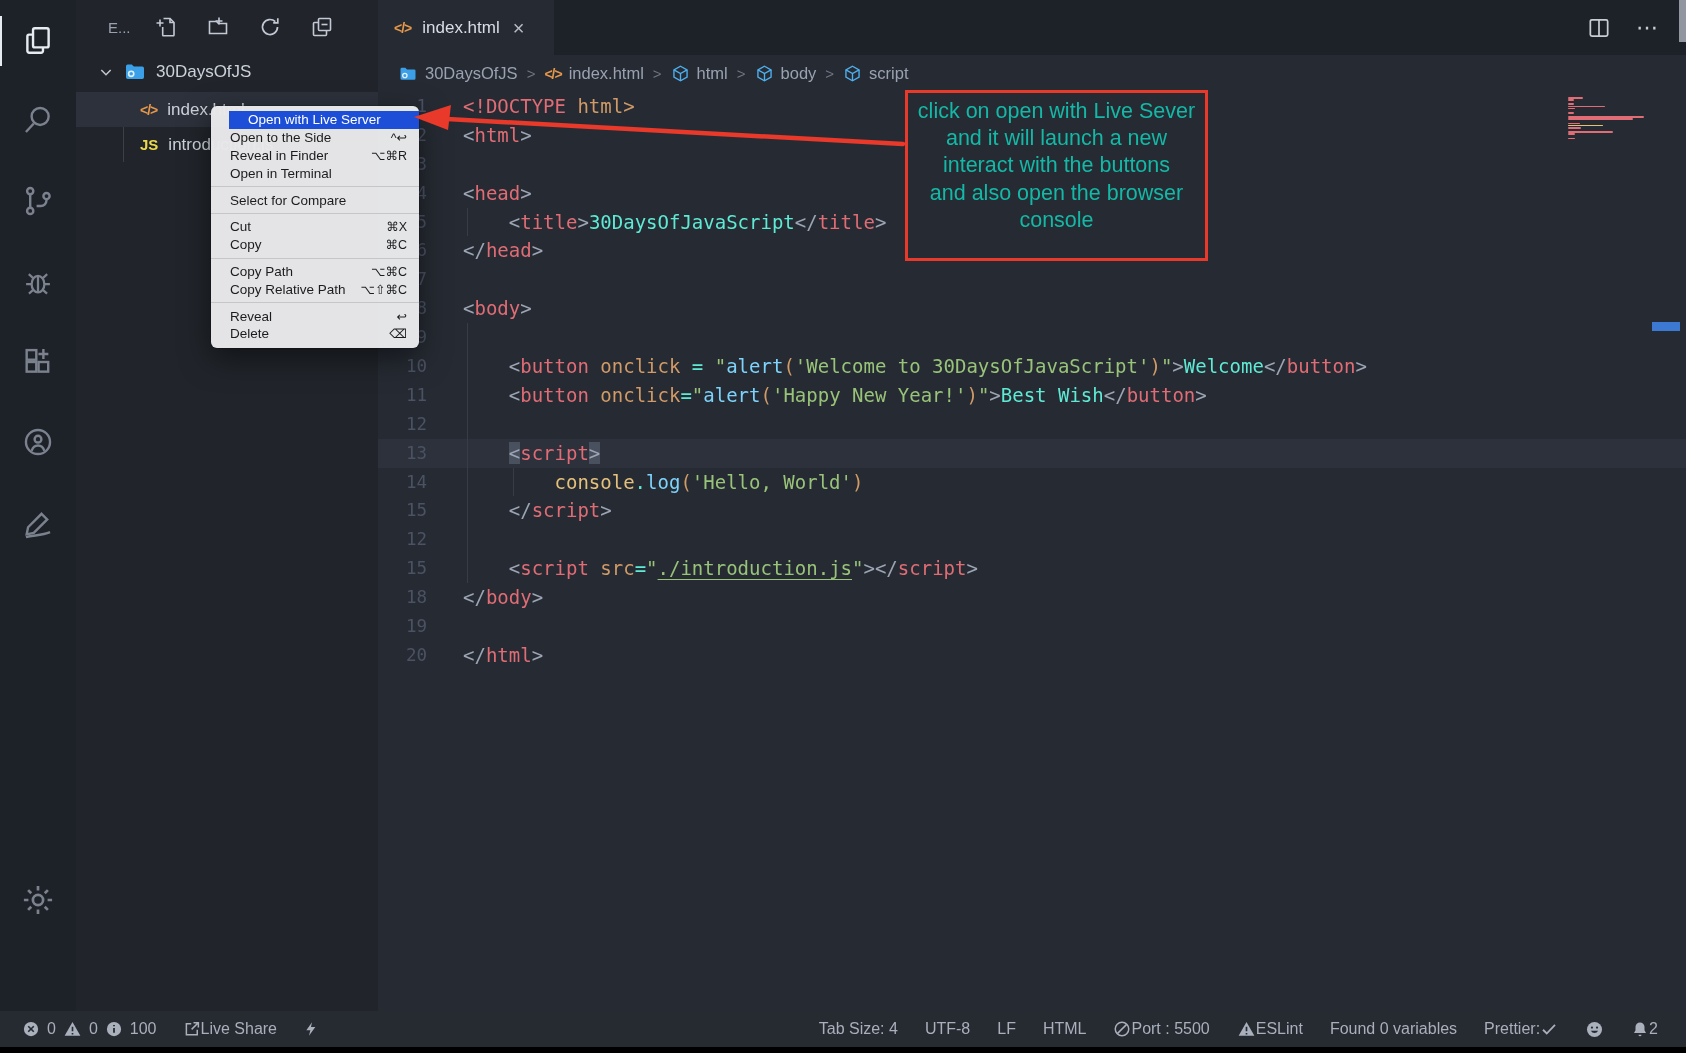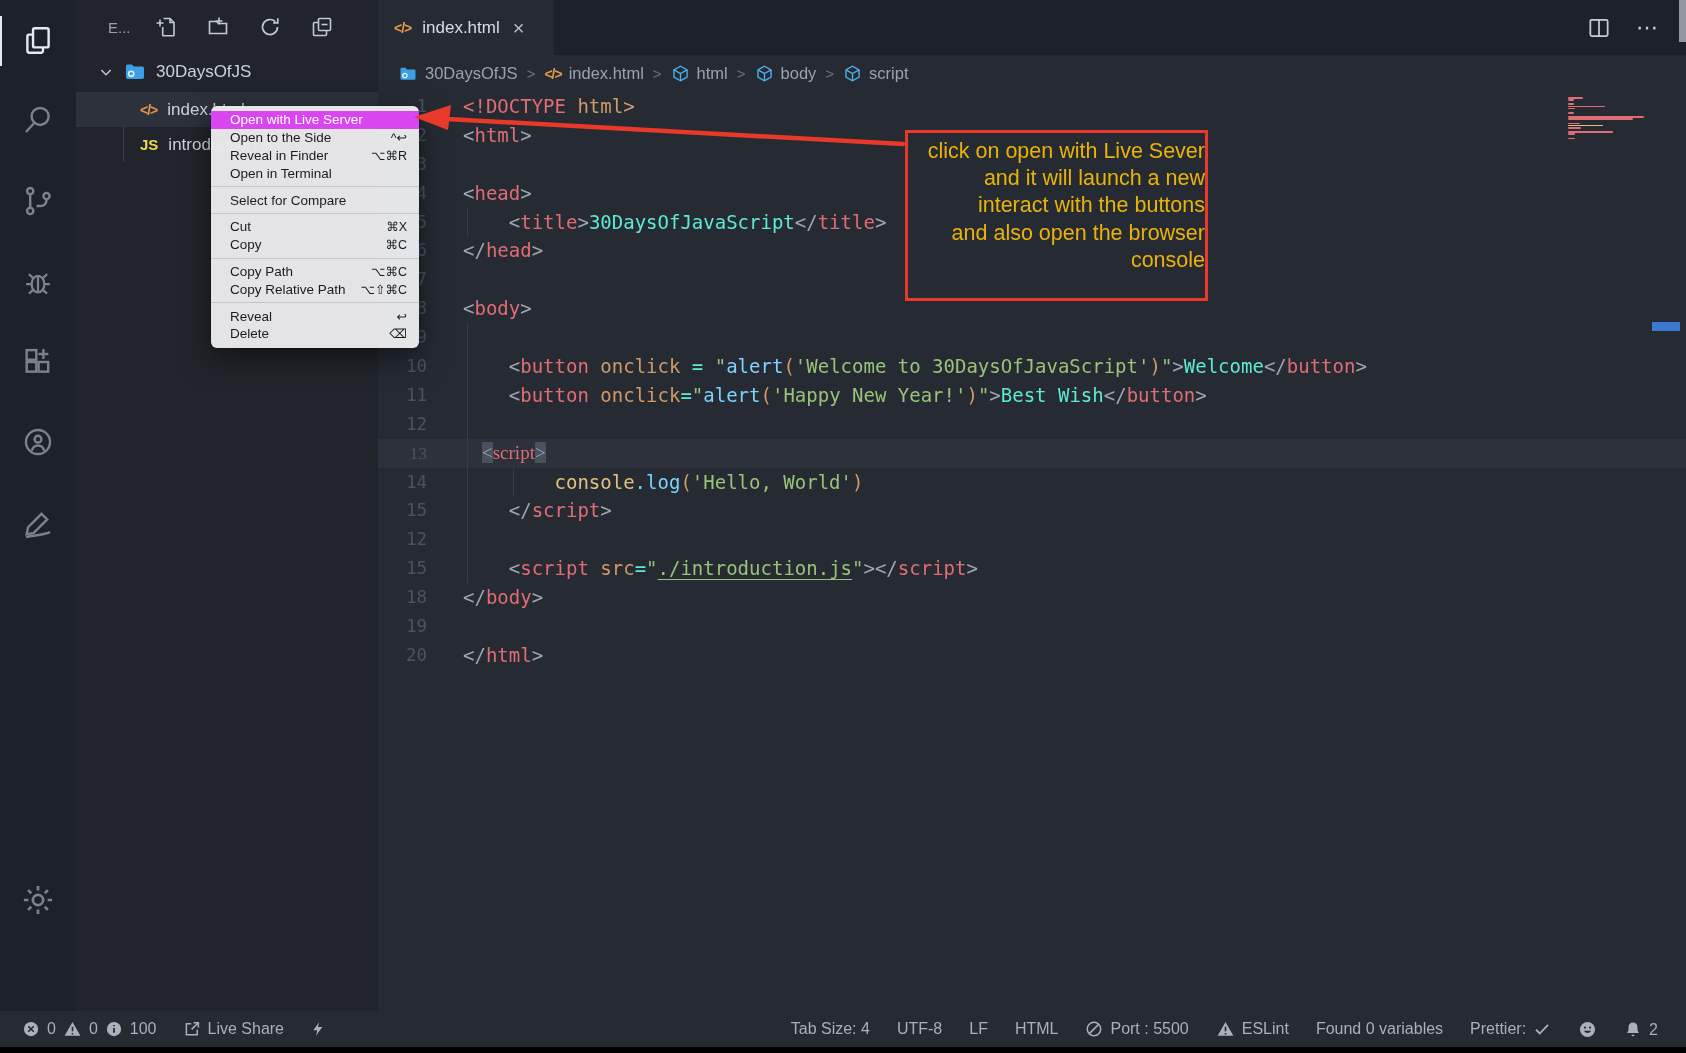--- a/index.html
+++ b/index.html
@@ -34,54 +34,54 @@
   .tab-close{color:#b7bdc7;font-size:20px;line-height:1;margin-left:2px;cursor:pointer;}
   .editor-actions{position:absolute;right:26px;top:0;height:55px;display:flex;align-items:center;gap:24px;color:#c8cdd5;}
   .dots{font-size:22px;letter-spacing:2px;color:#c8cdd5;}
   .scroll-thumb{position:absolute;right:0;top:0;width:7px;height:42px;background:#b9bec6;opacity:.75;}
   .breadcrumbs{position:absolute;top:55px;left:0;right:0;height:37px;display:flex;align-items:center;padding-left:20px;gap:9px;font-size:16.5px;color:#9aa2b1;}
   .bc-item{display:flex;align-items:center;gap:7px;cursor:pointer;}
   .bc-sep{color:#6f7683;font-size:15px;}
 
   .code{position:absolute;top:92px;left:0;right:0;bottom:0;font-family:"DejaVu Sans Mono","Liberation Mono",monospace;font-size:19px;line-height:28.9px;}
   .code-line{display:flex;height:28.9px;position:relative;}
-  .code-line.cur{background:#2c313c;font-family:Liberation Serif, serif;}
+  .code-line.cur{background:#2c313c;}
   .ln{flex:0 0 49px;text-align:right;color:#4b5263;font-size:17.5px;}
   .lc{padding-left:36px;white-space:pre;position:relative;}
   .g{position:absolute;top:0;bottom:0;width:1px;background:#373c47;}
   .tok-t{color:#e06c75}.tok-a{color:#d19a66}.tok-s{color:#98c379}.tok-f{color:#7dd3fc}
   .tok-o{color:#e5c07b}.tok-y{color:#d19a66}.tok-p{color:#9da5b4}.tok-pl{color:#5eead4}
   .tok-u{color:#98c379;text-decoration:underline;text-underline-offset:4px;}
   .tok-bh{color:#9da5b4;background:#49505e;}
 
   .minimap{position:absolute;right:36px;top:5px;width:82px;}
   .mm-bar{height:1.6px;margin-bottom:0.55px;border-radius:1px;}
   .ovr-marker{position:absolute;right:6px;top:230px;width:28px;height:9px;background:#3b79d2;}
 
   
   .ctxmenu{position:absolute;left:211px;top:106px;width:208px;background:rgba(233,233,235,.98);border-radius:6px;
            box-shadow:0 10px 30px rgba(0,0,0,.5),0 0 0 1px rgba(0,0,0,.15);padding:5px 0;z-index:40;
            font-size:13.5px;color:#1c1c1e;}
   .mi{display:flex;justify-content:space-between;align-items:center;height:17.8px;padding:0 12px 0 19px;cursor:default;}
-  .mi.hl{background:#d946ef;color:#fff;}
+  .mi.hl{background:#1d4ed8;color:#fff;margin-left:18px;}
   .mi .sc{font-size:12.5px;color:#1c1c1e;}
   .mi.hl .sc{color:#fff;}
   .msep{height:1px;background:#c6c6c8;margin:4px 0;}
 
   
   .ann{position:absolute;left:905px;top:90px;width:303px;height:171px;border:3px solid #e8392a;z-index:30;
-       color:#eab308;font-size:21.5px;line-height:27.2px;text-align:right;box-sizing:border-box;padding-top:5px;margin-top:40px;}
+       color:#14b8a6;font-size:21.5px;line-height:27.2px;text-align:center;box-sizing:border-box;padding-top:5px;}
   .arrow-layer{position:absolute;left:0;top:0;width:1686px;height:1053px;pointer-events:none;z-index:50;}
 
   
   .statusbar{position:absolute;left:0;bottom:6px;right:0;height:36px;background:#262a31;z-index:7;
              display:flex;align-items:center;justify-content:space-between;color:#a9afbb;font-size:16px;}
   .sbl{display:flex;align-items:center;gap:26px;padding-left:22px;}
   .sbr{display:flex;align-items:center;gap:27px;padding-right:28px;}
-  .sb-item{display:flex;align-items:flex-end;gap:7px;cursor:pointer;}
+  .sb-item{display:flex;align-items:flex-start;cursor:pointer;}
   .probs{display:flex;align-items:center;gap:7px;}
   .black-strip{position:absolute;left:0;right:0;bottom:0;height:6px;background:#000;z-index:8;}
 </style>
 </head>
 <body>
 
 <div class="app">
 
   <div class="activitybar">
     <div class="ab-item active" style="top:8px">

